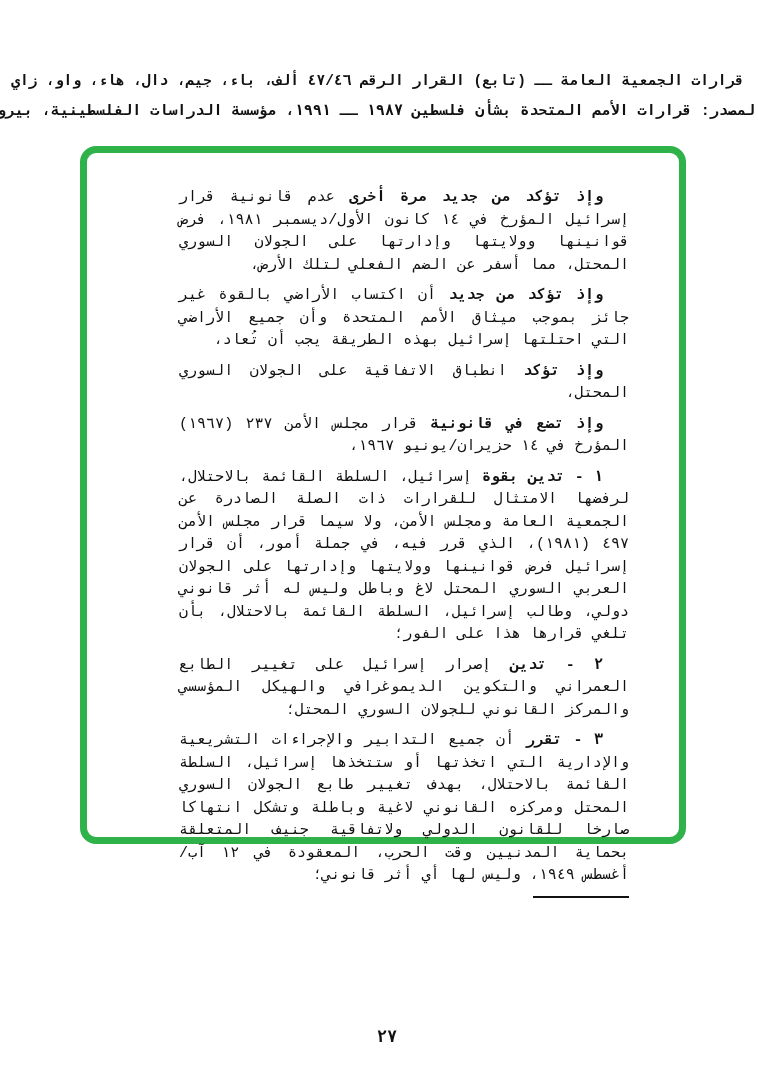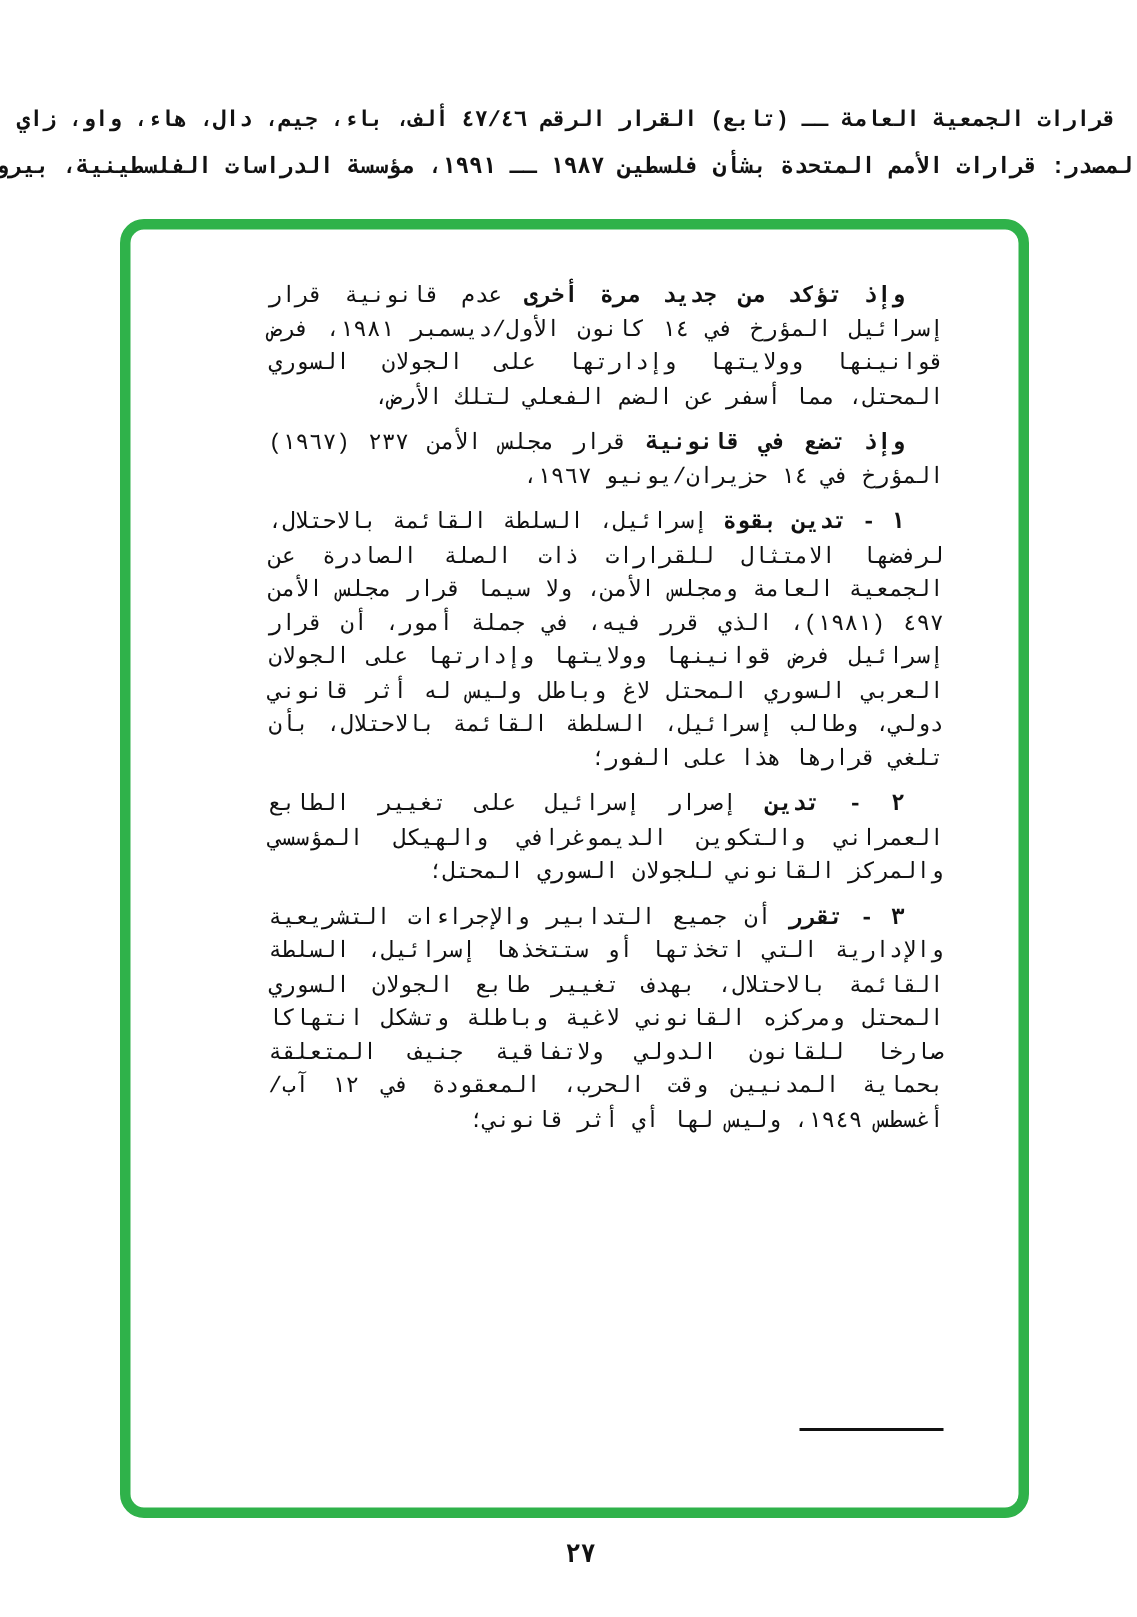--- a/index.html
+++ b/index.html
@@ -31,21 +31,21 @@
     text-align: right;
     font-weight: bold;
     font-size: 15px;
     white-space: nowrap;
   }
   .frame {
     position: absolute;
     top: 146px;
     left: 80px;
     width: 606px;
-    height: 866px;
+    height: 698px;
     box-sizing: border-box;
     border: 7px solid var(--green);
     border-radius: 16px;
     background: #ffffff;
     display: flex;
     flex-direction: column;
     padding: 34px 50px 44px 92px;
   }
   .text-block {
     font-size: 15px;
@@ -89,22 +89,24 @@
 
   <div class="header-line">قرارات الجمعية العامة ــ (تابع) القرار الرقم ٤٧/٤٦ ألف، باء، جيم، دال، هاء، واو، زاي</div>
 
   <div class="source-line">المصدر: قرارات الأمم المتحدة بشأن فلسطين ١٩٨٧ ــ ١٩٩١، مؤسسة الدراسات الفلسطينية، بيروت، ط ١، ١٩٩٥، مج ٤، ص ٢٦٩ ــ ٢٨٤</div>
 
   <div class="frame">
     <div class="text-block">
 
       <p class="para"><span class="lead">وإذ تؤكد من جديد مرة أخرى</span><span> عدم قانونية قرار إسرائيل المؤرخ في ١٤ كانون الأول/ديسمبر ١٩٨١، فرض قوانينها وولايتها وإدارتها على الجولان السوري المحتل، مما أسفر عن الضم الفعلي لتلك الأرض،</span></p>
 
+      <p class="para"><span class="lead">وإذ تؤكد من جديد</span><span> أن اكتساب الأراضي بالقوة غير جائز بموجب ميثاق الأمم المتحدة وأن جميع الأراضي التي احتلتها إسرائيل بهذه الطريقة يجب أن تُعاد،</span></p>
 
 
+      <p class="para"><span class="lead">وإذ تؤكد</span><span> انطباق الاتفاقية على الجولان السوري المحتل،</span></p>
 
       <p class="para"><span class="lead">وإذ تضع في قانونية</span><span> قرار مجلس الأمن ٢٣٧ (١٩٦٧) المؤرخ في ١٤ حزيران/يونيو ١٩٦٧،</span></p>
 
       <p class="para"><span class="lead">١ - تدين بقوة</span><span> إسرائيل، السلطة القائمة بالاحتلال، لرفضها الامتثال للقرارات ذات الصلة الصادرة عن الجمعية العامة ومجلس الأمن، ولا سيما قرار مجلس الأمن ٤٩٧ (١٩٨١)، الذي قرر فيه، في جملة أمور، أن قرار إسرائيل فرض قوانينها وولايتها وإدارتها على الجولان العربي السوري المحتل لاغ وباطل وليس له أثر قانوني دولي، وطالب إسرائيل، السلطة القائمة بالاحتلال، بأن تلغي قرارها هذا على الفور؛</span></p>
 
       <p class="para"><span class="lead">٢ - تدين</span><span> إصرار إسرائيل على تغيير الطابع العمراني والتكوين الديموغرافي والهيكل المؤسسي والمركز القانوني للجولان السوري المحتل؛</span></p>
 
       <p class="para"><span class="lead">٣ - تقرر</span><span> أن جميع التدابير والإجراءات التشريعية والإدارية التي اتخذتها أو ستتخذها إسرائيل، السلطة القائمة بالاحتلال، بهدف تغيير طابع الجولان السوري المحتل ومركزه القانوني لاغية وباطلة وتشكل انتهاكا صارخا للقانون الدولي ولاتفاقية جنيف المتعلقة بحماية المدنيين وقت الحرب، المعقودة في ١٢ آب/أغسطس ١٩٤٩، وليس لها أي أثر قانوني؛</span></p>
 
     </div>

